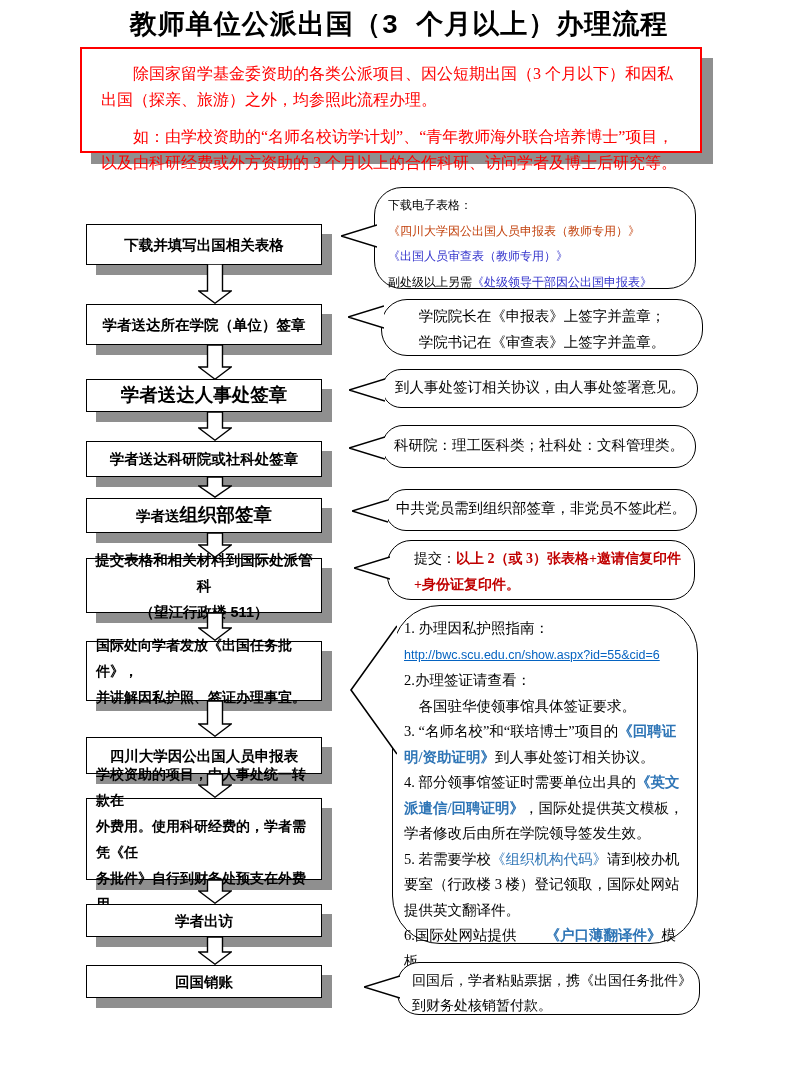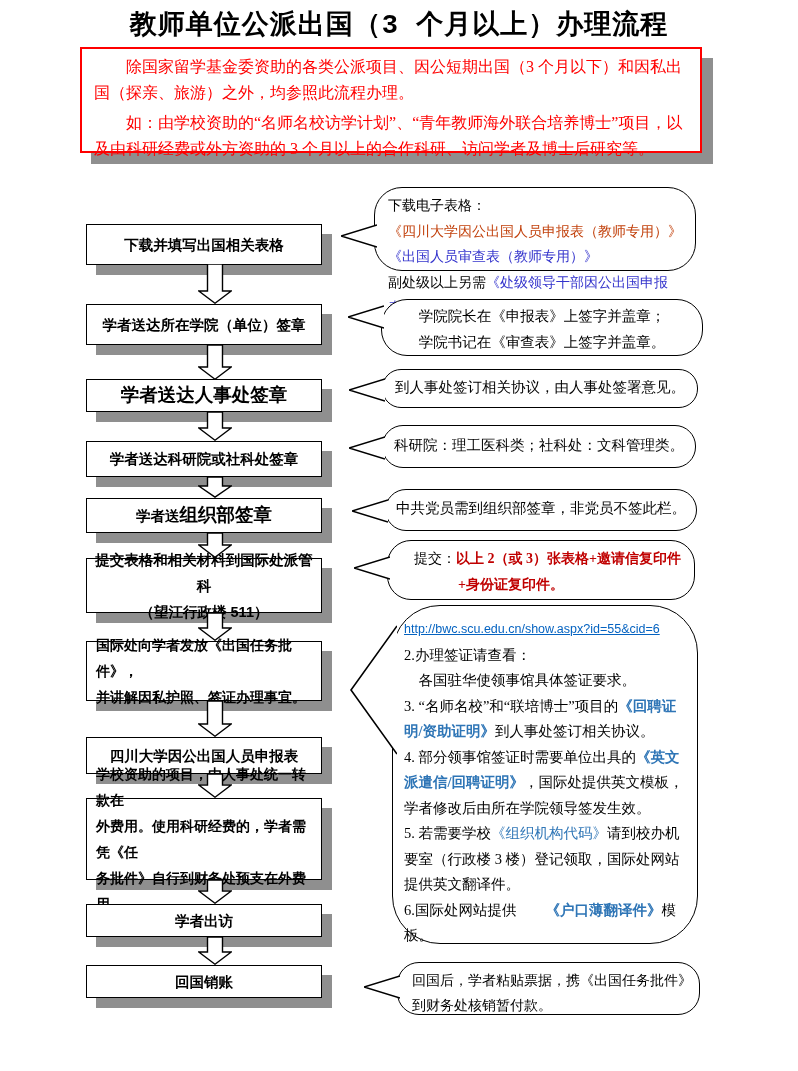--- a/index.html
+++ b/index.html
@@ -5,21 +5,21 @@
   html,body{margin:0;padding:0;background:#fff;}
   .page{position:relative;width:798px;height:1071px;background:#fff;overflow:hidden;
         font-family:"Liberation Serif",serif;color:#000;}
   .title{position:absolute;top:6px;left:0;width:100%;text-align:center;
          font-size:27px;font-weight:bold;letter-spacing:1px;
          font-family:Liberation Mono, monospace;}
   .notice{position:absolute;left:80px;top:47px;width:622px;height:106px;
           border:2.5px solid #FF0000;background:#fff;
           box-shadow:11px 11px 0 #8f8f8f;
           font-size:16px;line-height:26px;color:#FF0000;padding:1px 8px;box-sizing:border-box;}
-  .notice p{margin:4px;text-indent:2em;}
+  .notice p{margin:11px;text-indent:2em;}
   .fbox{position:absolute;left:86px;width:236px;background:#fff;border:1.6px solid #000;
         box-shadow:10px 10px 0 #8f8f8f;z-index:1;box-sizing:border-box;
         display:flex;flex-direction:column;justify-content:center;}
   .fpad{font-family:"Liberation Sans",sans-serif;font-weight:bold;font-size:14.5px;line-height:26px;}
   .fcenter{text-align:center;padding:0 4px;}
   .fleft{text-align:left;padding:0 9px;font-size:14px;}
   .arrow{position:absolute;z-index:2;}
   .callout{position:absolute;background:#fff;border:1.6px solid #000;z-index:3;
            font-family:"Liberation Serif",serif;font-size:14.5px;box-sizing:border-box;}
   .tail{position:absolute;left:-34px;}
@@ -122,21 +122,21 @@
   <svg class="arrow" style="left:198px;top:774px" width="34" height="24" viewBox="0 0 34 24">
       <path d="M9.5 0 V11 H0.8 L17 23.2 L33.2 11 H24.5 V0 Z" fill="#fff" stroke="#000" stroke-width="1.4"></path>
     </svg>
   <svg class="arrow" style="left:198px;top:880px" width="34" height="24" viewBox="0 0 34 24">
       <path d="M9.5 0 V11 H0.8 L17 23.2 L33.2 11 H24.5 V0 Z" fill="#fff" stroke="#000" stroke-width="1.4"></path>
     </svg>
   <svg class="arrow" style="left:198px;top:937px" width="34" height="28" viewBox="0 0 34 28">
       <path d="M9.5 0 V15 H0.8 L17 27.2 L33.2 15 H24.5 V0 Z" fill="#fff" stroke="#000" stroke-width="1.4"></path>
     </svg>
 
-  <div class="callout" style="left:374px;top:187px;width:322px;height:84px;border-radius:28px;font-size:14px">
+  <div class="callout" style="left:374px;top:187px;width:322px;height:102px;border-radius:28px;font-size:12px">
     <svg class="tail" style="top:35px" width="36" height="26" viewBox="0 0 36 26">
         <polygon points="0,13 36,2 36,24" fill="#fff"></polygon>
         <path d="M36 2 L0 13 L36 24" fill="none" stroke="#000" stroke-width="1.5"></path>
       </svg>
     <div class="ctext" style="padding:5px 10px 0 13px;line-height:25.5px">
         <div class="tline"><span>下载电子表格：</span></div>
         <div class="tline"><span style="color: #c2410c;">《四川大学因公出国人员申报表（教师专用）》</span></div>
         <div class="tline"><span style="color: rgb(51, 51, 204);">《出国人员审查表（教师专用）》</span></div>
         <div class="tline"><span>副处级以上另需</span><span style="color: rgb(51, 51, 204);">《处级领导干部因公出国申报表》</span></div>
       </div>
@@ -183,30 +183,31 @@
       </div>
   </div>
 
   <div class="callout" style="left:387px;top:540px;width:308px;height:60px;border-radius:24px;font-size:14px">
     <svg class="tail" style="top:14px" width="36" height="26" viewBox="0 0 36 26">
         <polygon points="0,13 36,2 36,24" fill="#fff"></polygon>
         <path d="M36 2 L0 13 L36 24" fill="none" stroke="#000" stroke-width="1.5"></path>
       </svg>
     <div class="ctext" style="padding:5px 8px 0 26px;line-height:26px">
         <div class="tline"><span>提交：</span><span style="color: rgb(192, 0, 0); font-weight: bold;">以上 2（或 3）张表格+邀请信复印件</span></div>
-        <div class="tline"><span style="color: rgb(192, 0, 0); font-weight: bold; margin-left: 44px;">+身份证复印件。</span></div>
+        <div class="tline"><span style="color: rgb(192, 0, 0); font-weight: bold;">+身份证复印件。</span></div>
       </div>
   </div>
 
   <div class="callout" style="left:392px;top:605px;width:306px;height:339px;border-radius:48px">
     <svg class="tail" style="top:18px;left:-44px" width="48" height="132" viewBox="0 0 48 132">
         <polygon points="2,66 48,2 48,130" fill="#fff"></polygon>
         <path d="M48 2 L2 66 L48 130" fill="none" stroke="#000" stroke-width="1.6"></path>
       </svg>
     <div class="ctext" style="padding:10px 11px 0 11px;line-height:25.5px">
+        <div class="tline"><span>1. 办理因私护照指南：</span></div>
         <div class="tline"><span style="color: rgb(5, 99, 193); text-decoration: underline; font-size: 12.5px; font-family: &quot;Liberation Sans&quot;, sans-serif;">http://bwc.scu.edu.cn/show.aspx?id=55&amp;cid=6</span></div>
         <div class="tline"><span>2.办理签证请查看：</span></div>
         <div class="tline"><span>　各国驻华使领事馆具体签证要求。</span></div>
         <div class="tline"><span>3. “名师名校”和“联培博士”项目的</span><span style="color: rgb(46, 117, 182); font-weight: bold;">《回聘证明/资助证明》</span><span>到人事处签订相关协议。</span></div>
         <div class="tline"><span>4. 部分领事馆签证时需要单位出具的</span><span style="color: rgb(46, 117, 182); font-weight: bold;">《英文派遣信/回聘证明》</span><span>，国际处提供英文模板，学者修改后由所在学院领导签发生效。</span></div>
         <div class="tline"><span>5. 若需要学校</span><span style="color: rgb(46, 117, 182); font-weight: normal;">《组织机构代码》</span><span>请到校办机要室（行政楼 3 楼）登记领取，国际处网站提供英文翻译件。</span></div>
         <div class="tline"><span>6.国际处网站提供</span><span style="color: rgb(46, 117, 182); font-weight: bold; margin-left: 29px;">《户口薄翻译件》</span><span>模板。</span></div>
       </div>
   </div>
 

